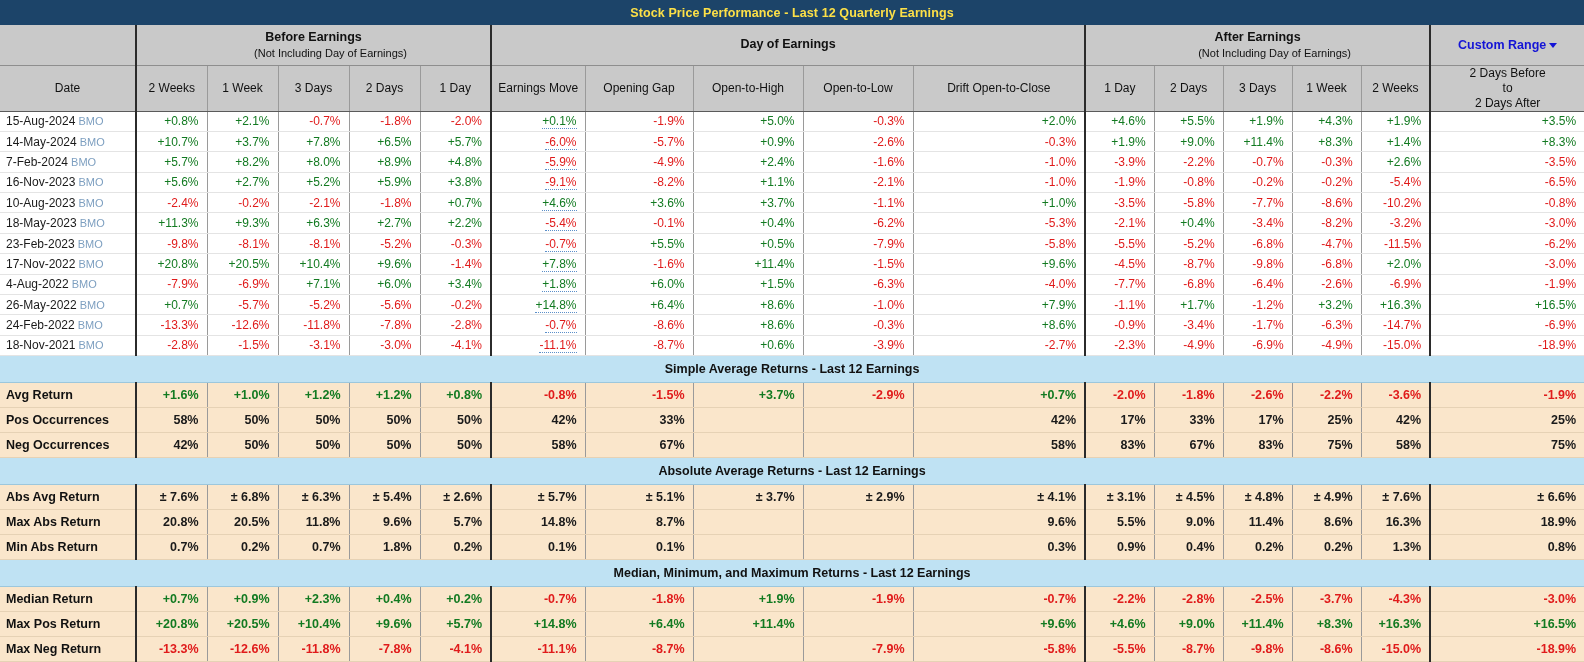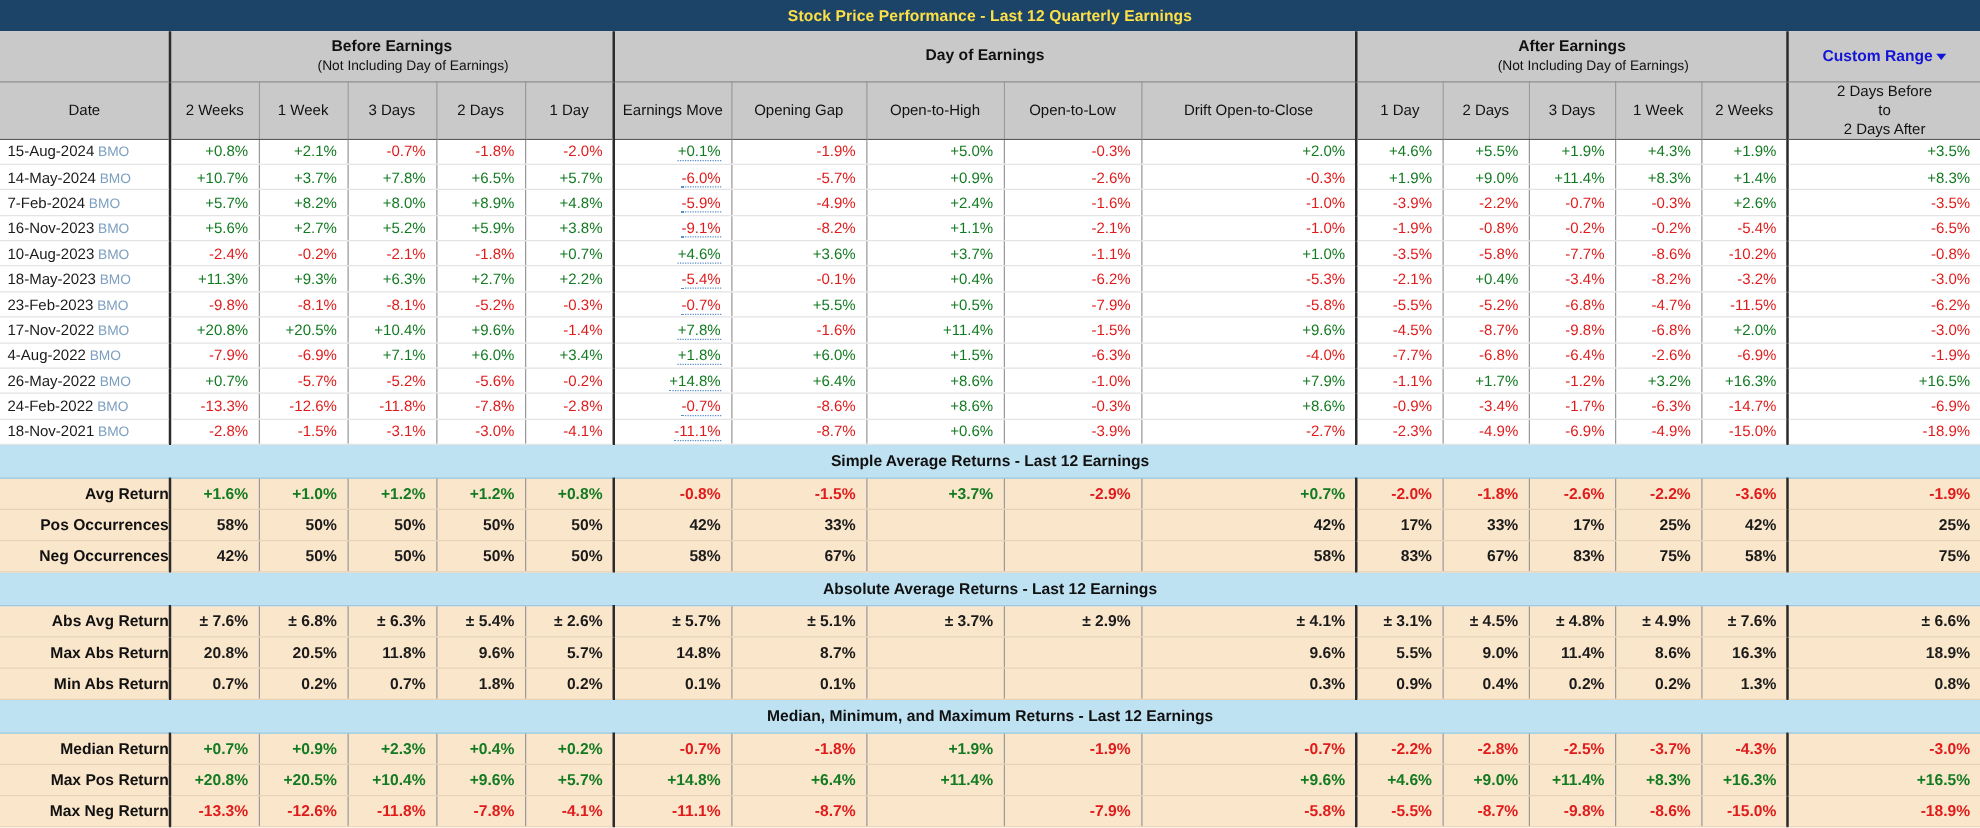--- a/index.html
+++ b/index.html
@@ -116,21 +116,21 @@
 
   
   tr.stat td{
     height:25px;
     background:#fae6cb;
     border-bottom:1px solid #e6d2b5;
     font-size:12.5px;
     font-weight:bold;
   }
   tr.stat td.labelcell{
-    text-align:right;
+    text-align:left;
     padding-left:6px;
     color:#111111;
     white-space:nowrap;
   }
   tr.stat td.num{
     text-align:right;
     padding-right:8px;
     white-space:nowrap;
   }
 

